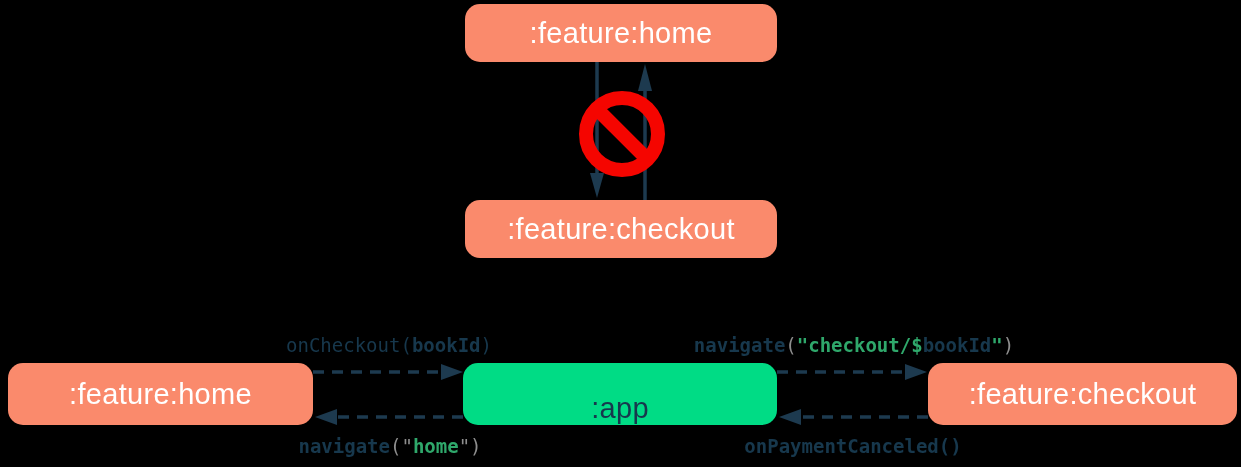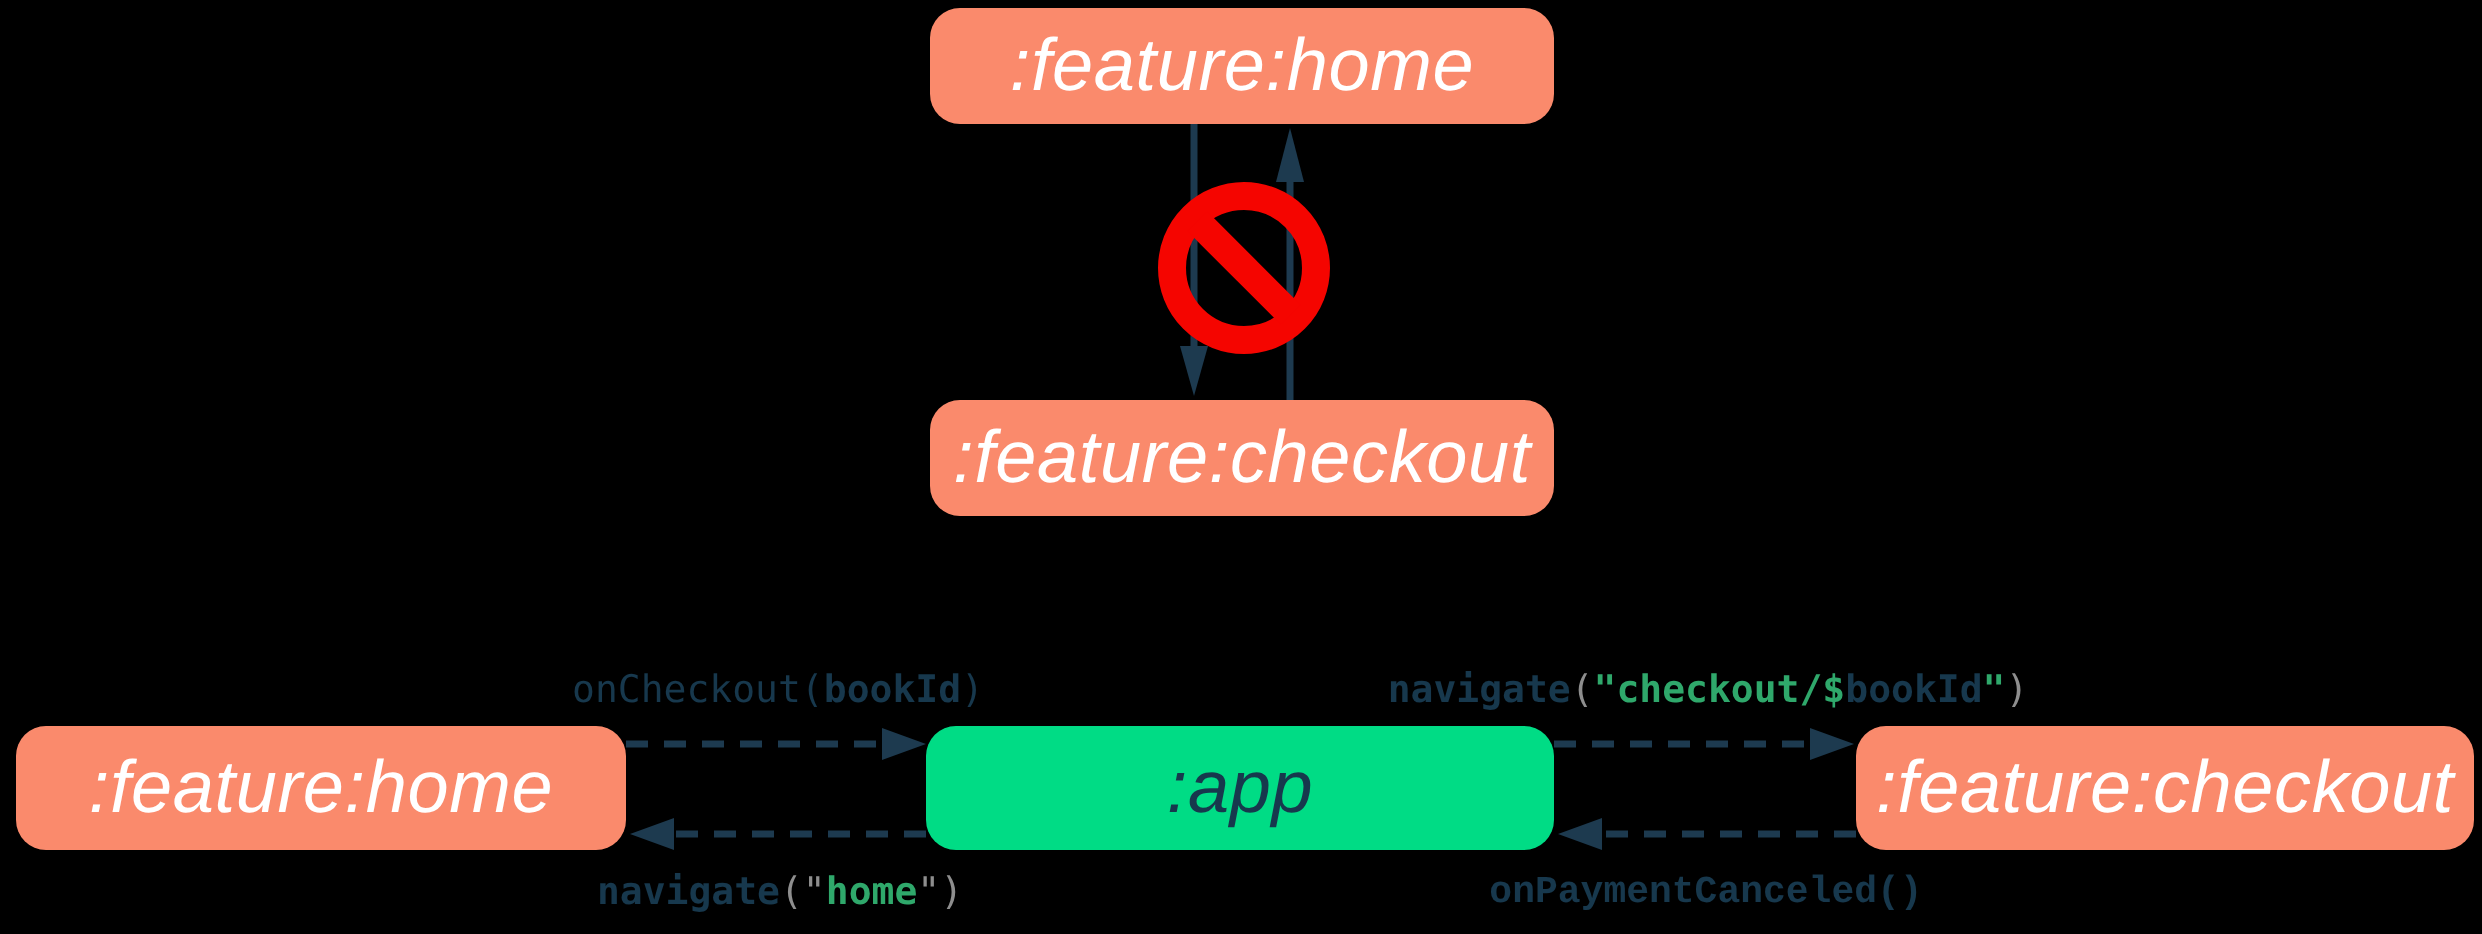--- a/index.html
+++ b/index.html
@@ -23,26 +23,25 @@
     background: var(--background);
     overflow: hidden;
     font-family: "Liberation Sans", sans-serif;
   }
   .box {
     position: absolute;
     border-radius: 15px;
     display: flex;
     align-items: center;
     justify-content: center;
-    font-size: 37px;
+    font-size: 29px;
     letter-spacing: 0.3px;
-    font-style: italic;
   }
   .box.module { background: var(--module-box); color: var(--box-text-light); }
-  .box.app    { background: var(--app-box);    color: var(--box-text-dark); }
+  .box.app    { background: var(--app-box);    color: var(--box-text-dark); align-items: flex-end; }
 
   .t-home      { left: 465px; top: 4px;   width: 312px; height: 58px; }
   .t-checkout  { left: 465px; top: 200px; width: 312px; height: 58px; }
   .b-home      { left: 8px;   top: 363px; width: 305px; height: 62px; }
   .b-app       { left: 463px; top: 363px; width: 314px; height: 62px; }
   .b-checkout  { left: 928px; top: 363px; width: 309px; height: 62px; }
 
   svg.overlay {
     position: absolute;
     left: 0; top: 0;
@@ -65,21 +64,21 @@
     text-align: right;
   }
   .tk-navy    { color: var(--code-navy); }
   .tk-navy-b  { color: var(--code-navy); font-weight: bold; }
   .tk-green-b { color: var(--code-green); font-weight: bold; }
   .tk-gray    { color: var(--code-gray); }
 
   .lbl-on-checkout  { left: 389px; top: 334px; }
   .lbl-nav-checkout { left: 854px; top: 334px; }
   .lbl-nav-home     { left: 390px; top: 435px; }
-  .lbl-on-payment   { left: 853px; top: 435px; font-family: Liberation Mono, monospace; }
+  .lbl-on-payment   { left: 853px; top: 435px; }
 </style>
 </head>
 <body>
 
 <div class="canvas">
 
   <div class="box module t-home">
     <span>:feature:home</span>
   </div>
   <div class="box module t-checkout">

